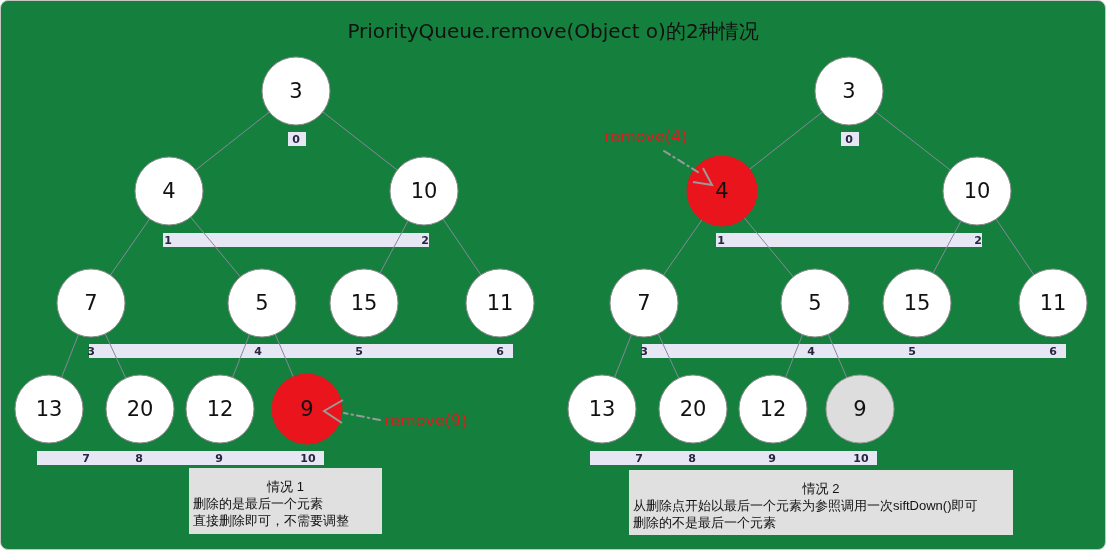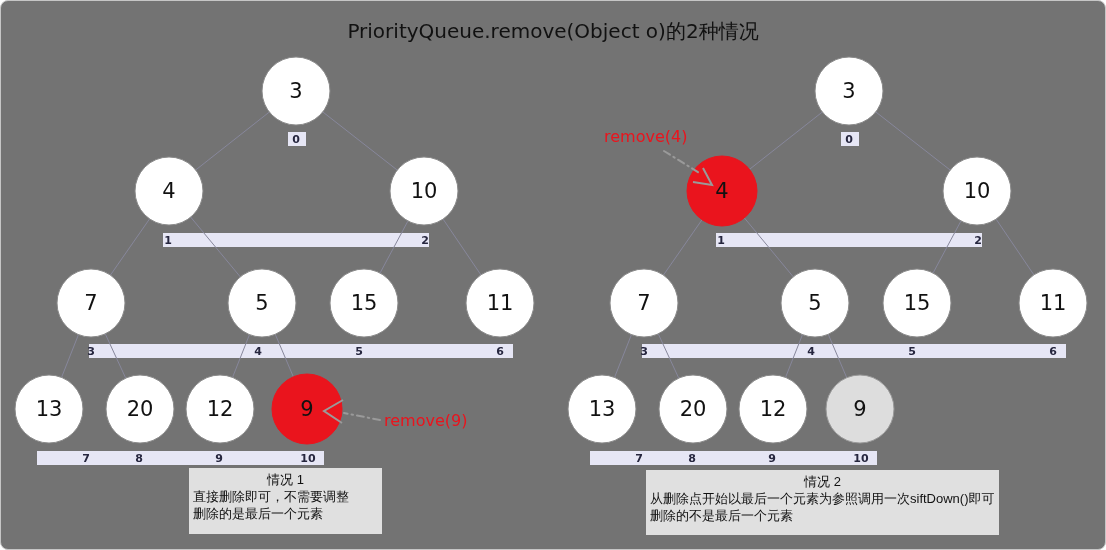--- a/index.html
+++ b/index.html
@@ -1,17 +1,17 @@
 <!DOCTYPE html>
 <html><head>
 <meta charset="utf-8">
 <style>
   html,body { margin:0; padding:0; background:#fff; }
   .canvas {
-    position:relative; width:1104px; height:548px; background:#737373;
+    position:relative; width:1104px; height:548px; background:#15803d;
     border:1px solid #c6c6c6; border-radius:8px; overflow:hidden;
     font-family:"DejaVu Sans","Liberation Sans",sans-serif;
   }
   .page-title {
     position:absolute; left:0; right:0; top:17px; text-align:center;
     font-size:20px; color:#111; letter-spacing:0;
   }
   svg.tree { position:absolute; top:0; }
   svg.tree.left  { left:0; }
   svg.tree.right { left:553px; }
@@ -23,25 +23,25 @@
   circle.node  { fill:#ffffff; stroke:#8a8a8a; stroke-width:1; }
   circle.red   { fill:#ea141d; stroke:#ea141d; }
   circle.gray  { fill:#dddddd; stroke:#999999; }
   .rmv    { font:400 16px "DejaVu Sans",sans-serif; fill:#ea141d; }
   .arrow  { stroke:#9a9a9a; stroke-width:2; fill:none; stroke-dasharray:7 4 1.5 4; stroke-linecap:round; }
   .ahead  { stroke:#9a9a9a; stroke-width:2; fill:none; stroke-linejoin:miter; }
 
   .caption {
     position:absolute; background:#e0e0e0; color:#111;
     font:13px/17px "Liberation Sans",sans-serif;
-    padding:3px 4px 4px 4px; box-sizing:border-box; white-space:nowrap;
+    padding:10px 4px 4px 4px; box-sizing:border-box; white-space:nowrap;
   }
   .caption .cap-title { text-align:center; }
   #cap1 { left:188px; top:467px; width:193px; height:66px; }
-  #cap2 { left:645px; top:469px; width:353px; height:65px; }
+  #cap2 { left:628px; top:469px; width:384px; height:65px; }
 </style>
 </head>
 <body>
 
 <div class="canvas">
 
   <div class="page-title">PriorityQueue.remove(Object o)的2种情况</div>
 
   <svg class="tree left" width="553" height="470" viewBox="0 0 553 470">
 
@@ -214,22 +214,22 @@
 
     <g>
       <text class="rmv" x="50" y="141">remove(4)</text>
       <line class="arrow" x1="110" y1="150" x2="147" y2="173"></line>
       <polyline class="ahead" points="149,167 158,184 139,181"></polyline>
     </g>
   </svg>
 
   <div class="caption" id="cap1">
     <div class="cap-title">情况 1</div>
+    <div>删除的是最后一个元素</div>
     <div>直接删除即可，不需要调整</div>
-    <div>删除的是最后一个元素</div>
   </div>
 
   <div class="caption" id="cap2">
     <div class="cap-title">情况 2</div>
     <div>从删除点开始以最后一个元素为参照调用一次siftDown()即可</div>
     <div>删除的不是最后一个元素</div>
   </div>
 
 </div>
 

